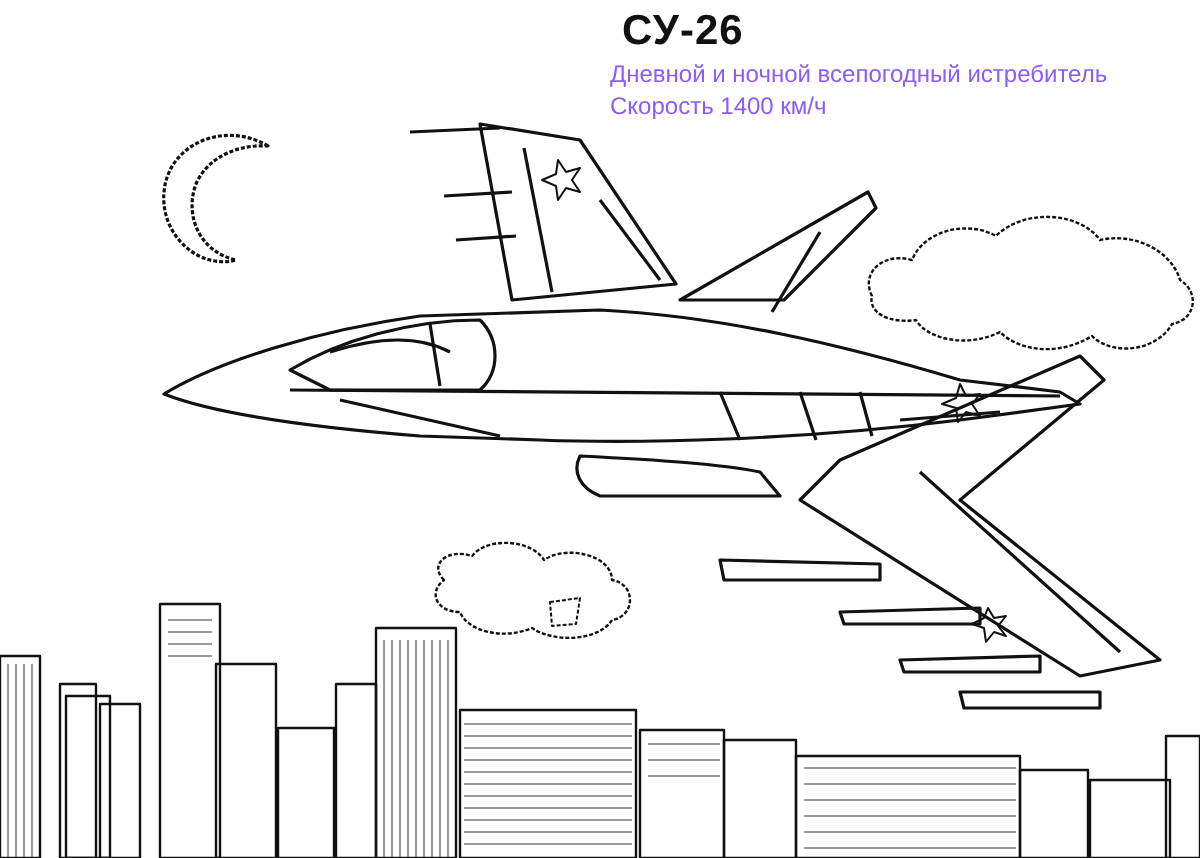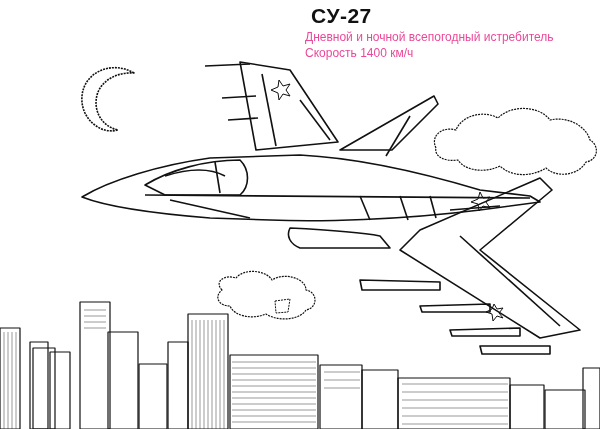--- a/index.html
+++ b/index.html
@@ -1,26 +1,26 @@
 <!DOCTYPE html>
 <html><head>
 <meta charset="utf-8">
 <style>
   html,body{margin:0;padding:0;background:#fff;}
   body{width:600px;height:429px;position:relative;overflow:hidden;font-family:"Liberation Sans",sans-serif;color:#111;}
   .title{position:absolute;left:311px;top:4px;font-size:21px;font-weight:bold;letter-spacing:0.5px;}
-  .sub{position:absolute;left:305px;font-size:12px;color:#ec4899;}
+  .sub{position:absolute;left:305px;font-size:12px;color:#8b5cf6;}
   .sub1{top:30px;}
   .sub2{top:46px;text-align:center;}
   svg{position:absolute;left:0;top:0;}
 </style>
 </head>
 <body>
 
-<div class="title">СУ-27</div>
+<div class="title">СУ-26</div>
 <div class="sub sub1">Дневной и ночной всепогодный истребитель</div>
 <div class="sub sub2">Скорость 1400 км/ч</div>
 
 <svg width="600" height="429" viewBox="0 0 600 429" fill="none" stroke="#111" stroke-width="1.6" stroke-linejoin="round">
 
   <path d="M134,73 C112,60 84,72 82,96 C80,118 100,135 118,130 C100,126 92,108 98,92 C104,78 120,72 134,73 Z" stroke-dasharray="2,1"></path>
 
   <path d="M436,148 C430,136 442,126 456,130 C462,115 484,110 498,118 C512,104 540,106 550,120 C568,116 586,126 590,140 C600,146 598,160 586,162 C578,176 556,178 546,168 C530,178 510,176 500,166 C484,174 464,170 458,160 C444,162 434,156 436,148 Z" stroke-dasharray="2,1" stroke-width="1.2"></path>
   <path d="M222,290 C214,282 224,274 236,278 C244,268 266,270 272,280 C284,272 306,278 306,290 C318,292 318,308 306,310 C300,320 278,322 266,314 C252,320 234,316 230,306 C218,306 214,296 222,290 Z" stroke-dasharray="2,1" stroke-width="1.2"></path>
   <path d="M275,301 L290,299 L288,312 L276,313 Z" stroke-dasharray="2,1" stroke-width="1"></path>

